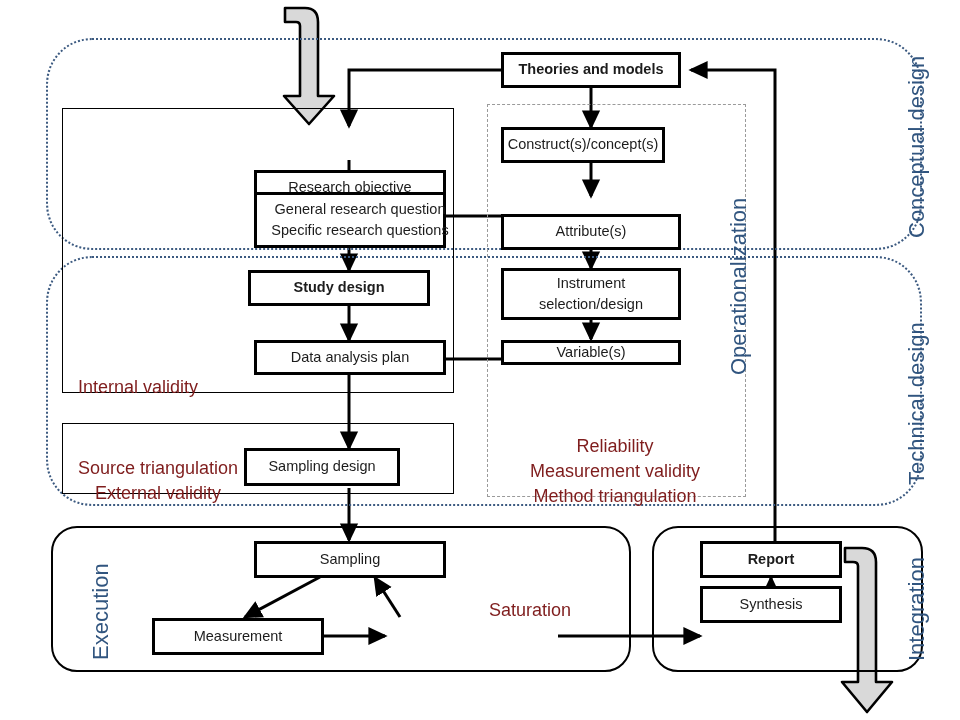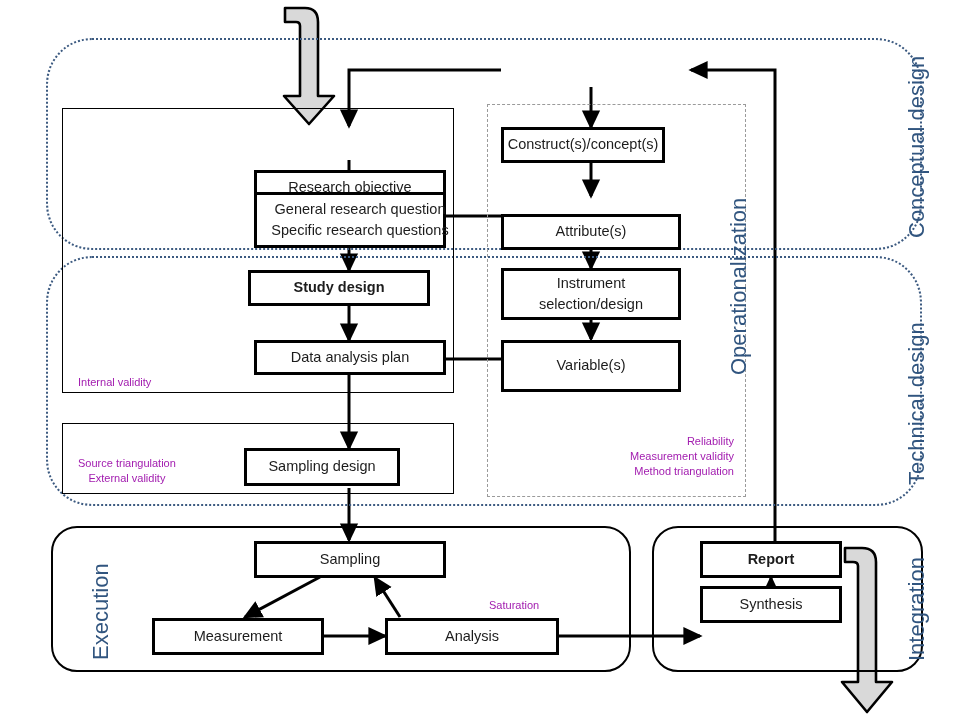--- a/index.html
+++ b/index.html
@@ -74,27 +74,27 @@
     font-size:22px;
     white-space:nowrap;
     transform-origin:0 0;
     z-index:4;
   }
   .vlabel.up{transform:rotate(-90deg);}
 
   
   .note{
     position:absolute;
-    color:#a21caf;
-    font-size:11px;
+    color:#7f1d1d;
+    font-size:18px;
     line-height:1.38;
     white-space:pre;
     z-index:5;
   }
-  .note.right{text-align:right;}
+  .note.right{text-align:center;}
 </style>
 </head>
 <body>
 
 <div id="canvas">
 
   <div class="zone" style="left:46px;top:38px;width:876px;height:212px;"></div>
   <div class="zone" style="left:46px;top:256px;width:876px;height:250px;"></div>
 
   <div class="zone-solid" style="left:51px;top:526px;width:580px;height:146px;"></div>
@@ -142,20 +142,23 @@
 
     <path d="M771,618 L771,578" stroke="#000000" stroke-width="3" fill="none" marker-end="url(#ah)"></path>
 
     <path d="M285,8 L305,8 Q318,8 318,22 L318,96 L334,96 L309,124
              L284,96 L300,96 L300,26 Q300,22 296,22 L285,22 Z" fill="#d9d9d9" stroke="#000000" stroke-width="2.6" stroke-linejoin="round"></path>
 
     <path d="M845,548 L862,548 Q876,548 876,562 L876,682 L892,682 L867,712
              L842,682 L858,682 L858,566 Q858,562 853,562 L845,562 Z" fill="#d9d9d9" stroke="#000000" stroke-width="2.6" stroke-linejoin="round"></path>
   </svg>
 
+  <div class="pbox bold" style="left:501px;top:52px;width:180px;height:36px;">
+    <span class="ln">Theories and models</span>
+  </div>
 
   <div class="pbox" style="left:254px;top:126px;width:192px;height:35px;margin-top:44px;">
     <span class="ln">Research objective</span>
   </div>
 
   <div class="pbox" style="left:254px;top:192px;width:192px;height:56px;padding-left:20px;">
     <span class="ln">General research question</span>
     <span class="ln">Specific research questions</span>
   </div>
 
@@ -172,38 +175,35 @@
   </div>
 
   <div class="pbox" style="left:254px;top:541px;width:192px;height:37px;">
     <span class="ln">Sampling</span>
   </div>
 
   <div class="pbox" style="left:152px;top:618px;width:172px;height:37px;">
     <span class="ln">Measurement</span>
   </div>
 
-  <div class="pbox" style="left:385px;top:618px;width:174px;height:37px;">
-    <span class="ln">Analysis</span>
-  </div>
 
   <div class="pbox" style="left:501px;top:127px;width:164px;height:36px;">
     <span class="ln">Construct(s)/concept(s)</span>
   </div>
 
   <div class="pbox" style="left:501px;top:197px;width:180px;height:36px;margin-top:17px;">
     <span class="ln">Attribute(s)</span>
   </div>
 
   <div class="pbox" style="left:501px;top:268px;width:180px;height:52px;">
     <span class="ln">Instrument</span>
     <span class="ln">selection/design</span>
   </div>
 
-  <div class="pbox" style="left:501px;top:340px;width:180px;height:52px;">
+  <div class="pbox" style="left:501px;top:340px;width:180px;height:25px;">
     <span class="ln">Variable(s)</span>
   </div>
 
   <div class="pbox" style="left:700px;top:586px;width:142px;height:37px;">
     <span class="ln">Synthesis</span>
   </div>
 
   <div class="pbox bold" style="left:700px;top:541px;width:142px;height:37px;">
     <span class="ln">Report</span>
   </div>

